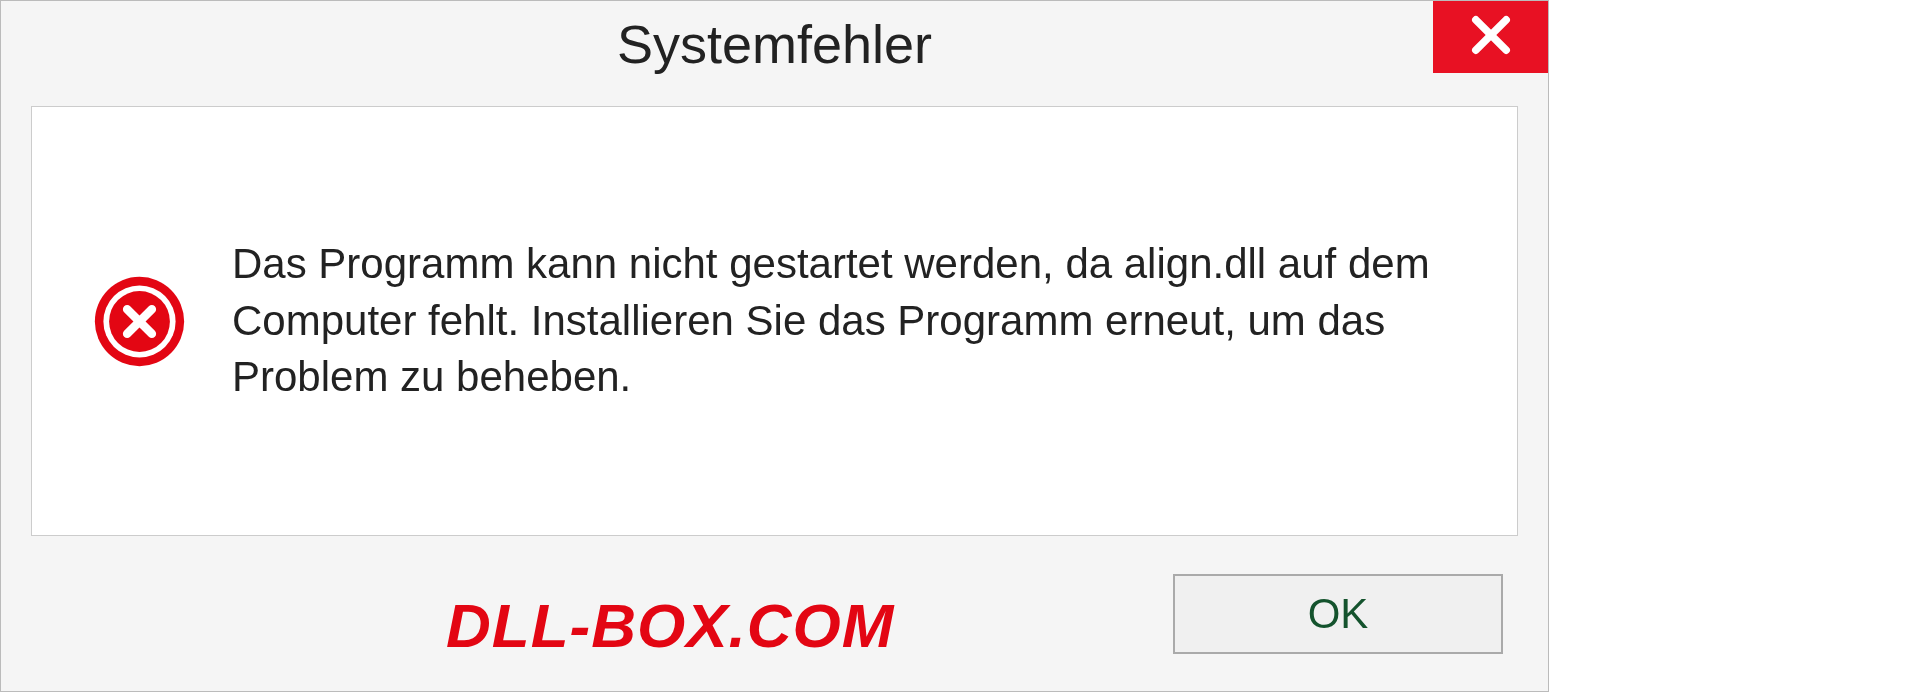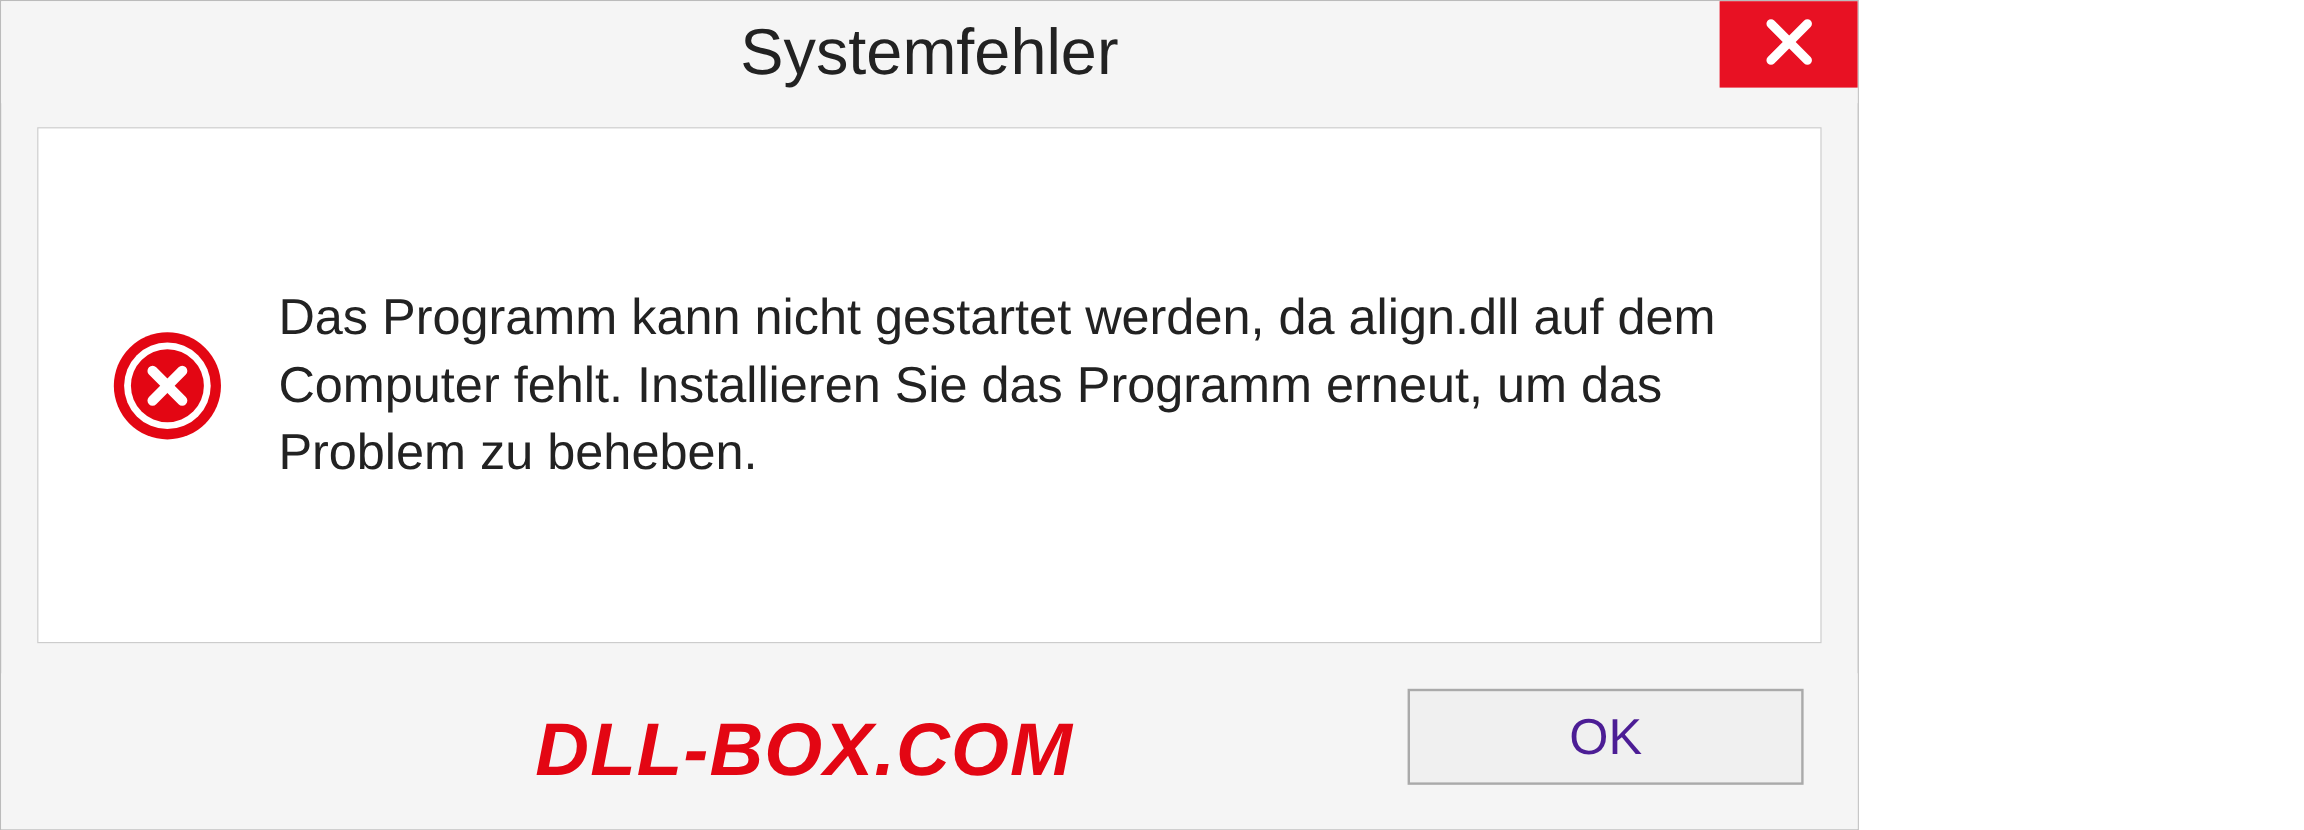--- a/index.html
+++ b/index.html
@@ -89,21 +89,21 @@
       letter-spacing: 1px;
       margin-left: 400px;
       margin-top: 24px;
     }
     .ok-button {
       width: 330px;
       height: 80px;
       background: #f0f0f0;
       border: 2px solid #aaa;
       font-size: 42px;
-      color: #4c1d95;
+      color: #14532d;
       cursor: pointer;
       font-family: inherit;
     }
   </style>
 </head>
 <body>
 
 <div class="dialog">
 
   <div class="titlebar">

